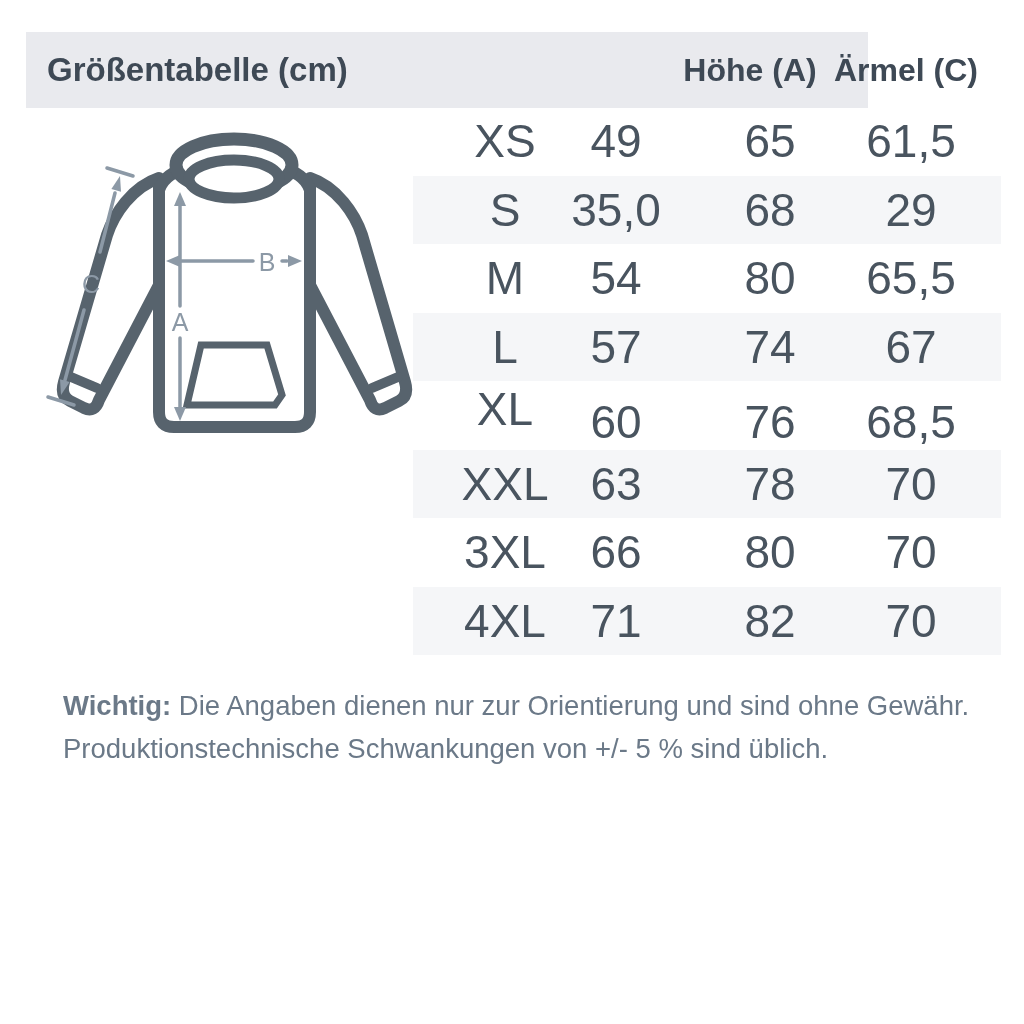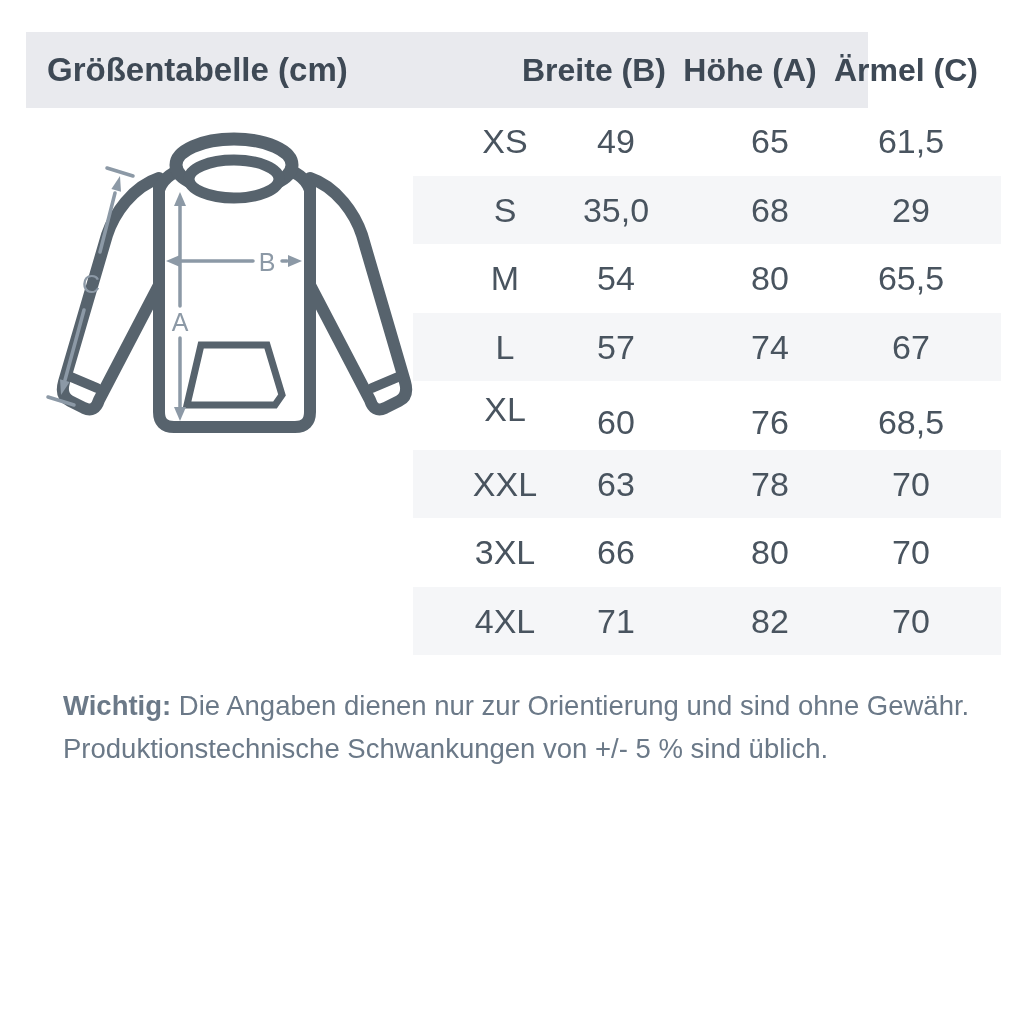--- a/index.html
+++ b/index.html
@@ -28,21 +28,21 @@
     position:absolute;top:50%;transform:translate(-50%,-50%);
     font-size:32px;font-weight:bold;color:var(--heading-text);white-space:nowrap;
   }
   .ch0{left:568px}.ch1{left:724px}.ch2{left:880px}
 
   .table{position:absolute;left:413px;top:107px;width:588px;}
   .trow{position:relative;height:68.5px;}
   .trow.alt{background:var(--row-alt-bg);}
   .cell{
     position:absolute;top:50%;transform:translate(-50%,-50%);
-    font-size:34px;color:var(--cell-text);white-space:nowrap;
+    font-size:46px;color:var(--cell-text);white-space:nowrap;
   }
   .c0{left:92px}.c1{left:203px}.c2{left:357px}.c3{left:498px}
   .row-xl .c0{top:calc(50% - 6px);text-align:right;}
   .row-xl .c1,.row-xl .c2,.row-xl .c3{top:calc(50% + 7px);}
 
   .hoodie{position:absolute;left:40px;top:130px;width:390px;height:340px;}
   .hoodie text{
     font-family:"Liberation Sans", sans-serif;font-size:25px;fill:var(--arrow);
   }
 
@@ -52,21 +52,20 @@
   }
   .note strong{font-weight:bold;}
 </style>
 </head>
 <body>
 
 <div>
 
   <header class="bar">
     <span class="title">Größentabelle (cm)</span>
-    <span class="col-h ch0">Breite (B)</span>
     <span class="col-h ch2">Ärmel (C)</span>
     <span class="col-h ch1">Höhe (A)</span>
   </header>
 
   <svg class="hoodie" viewBox="0 0 390 340" xmlns="http://www.w3.org/2000/svg" aria-hidden="true">
     <g stroke="#57636d" fill="#ffffff" stroke-width="12" stroke-linejoin="round" stroke-linecap="round">
       <path d="M 119 48 C 92 57 74 84 67 105 L 24 252 Q 20 266 30 271 L 44 278 Q 55 283 59 270 L 119 155 Z"></path>
       <path d="M 270 48 C 297 57 315 84 322 105 L 365 252 Q 369 266 359 271 L 345 278 Q 334 283 330 270 L 270 155 Z"></path>
       <path d="M 119 60 C 123 47 136 40 152 37 L 237 37 C 253 40 266 47 270 60 L 270 282 Q 270 297 255 297 L 134 297 Q 119 297 119 282 Z"></path>
       <path fill="none" stroke-width="10" d="M 31 247 L 57 258"></path>

